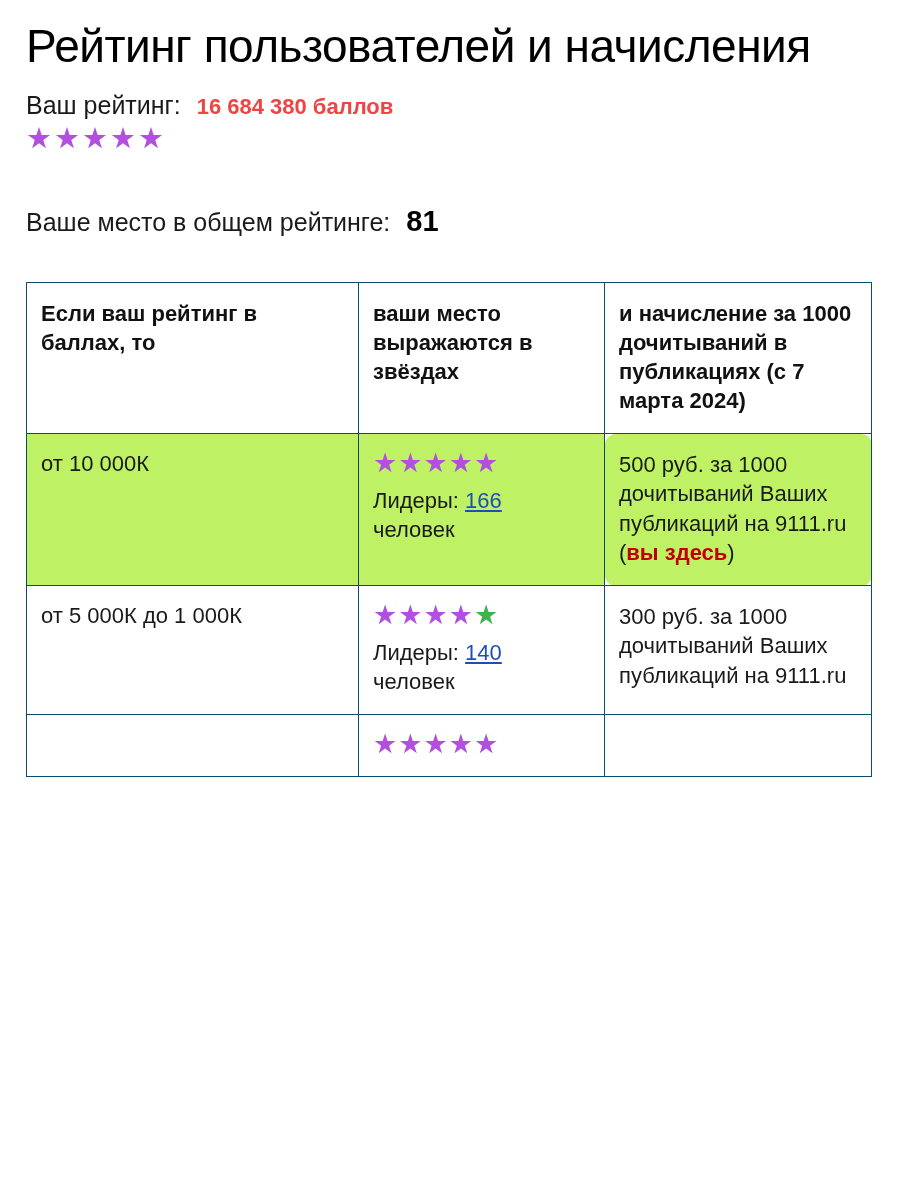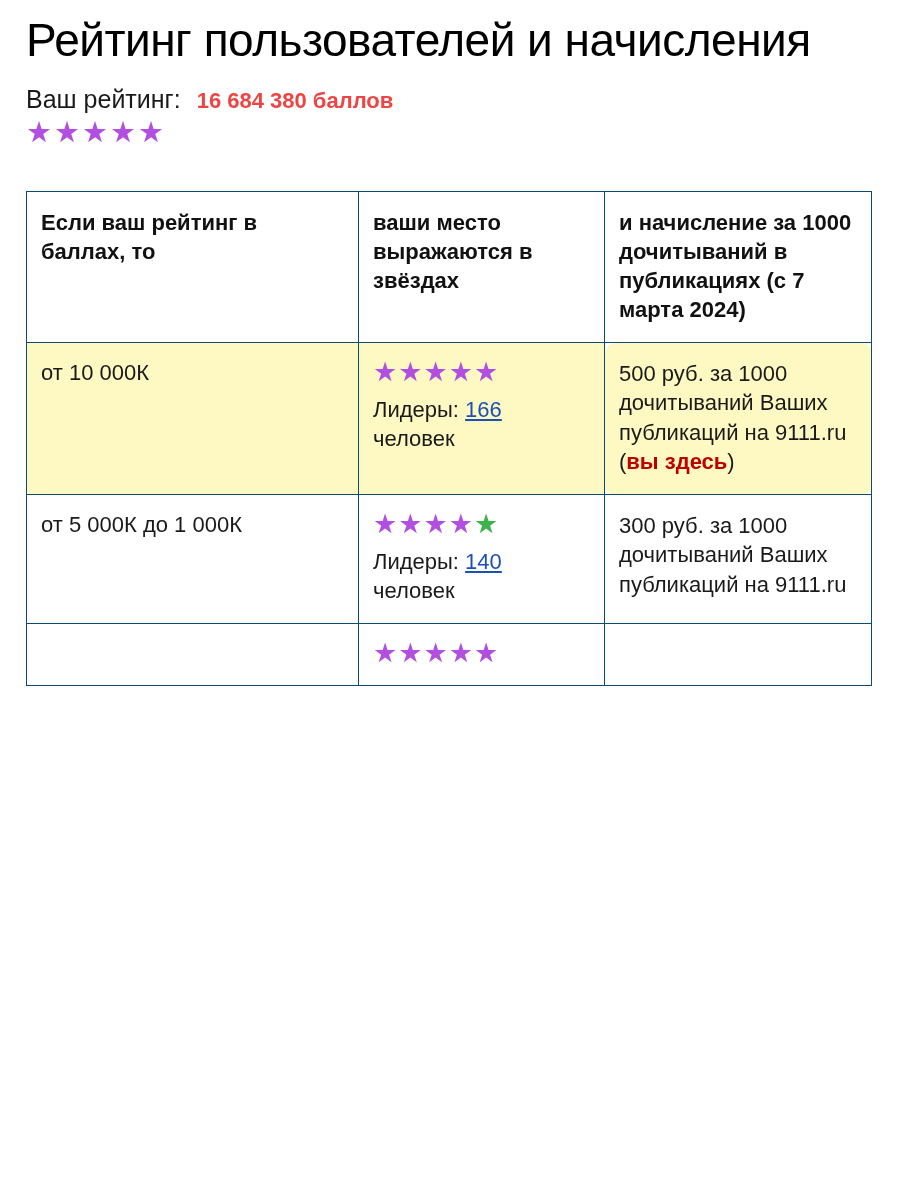--- a/index.html
+++ b/index.html
@@ -7,21 +7,21 @@
     margin: 0;
     padding: 0;
     width: 909px;
     background: #ffffff;
     font-family: "Liberation Sans", sans-serif;
     color: #1a1a1a;
   }
   .page {
     width: 909px;
     min-height: 1200px;
-    padding: 8px 26px 0 26px;
+    padding: 14px 26px 0 26px;
     background: #ffffff;
     overflow: hidden;
   }
   .page-title {
     font-size: 46px;
     line-height: 1.15;
     font-weight: 400;
     letter-spacing: -0.5px;
     margin: 6px 0 18px 0;
     color: #000000;
@@ -126,21 +126,21 @@
   table.rating-table th {
     text-align: left;
     font-size: 22px;
     line-height: 1.32;
     font-weight: bold;
     color: #111111;
   }
   col.c1 { width: 332px; }
   col.c2 { width: 246px; }
   col.c3 { width: 267px; }
-  tr.highlight td { background: #fef9c3; }
+  tr.highlight td { background: #bef264; }
   td.range {
     font-size: 22px;
     color: #1a1a1a;
     line-height: 1.3;
     padding-top: 22px;
   }
   td.stars-cell { padding-top: 18px; }
   .cell-stars { line-height: 1; letter-spacing: 1px; white-space: nowrap; }
   .cell-stars .star { font-size: 27px; }
   .leaders {
@@ -176,20 +176,24 @@
 
   <div class="rating-line">
     <span class="rating-label">Ваш рейтинг:</span>
     <span class="rating-value">16 684 380 баллов</span>
   </div>
 
   <div class="stars-row">
     <span class="star">★</span><span class="star">★</span><span class="star">★</span><span class="star">★</span><span class="star">★</span>
   </div>
 
+  <div class="place-line">
+    <span class="place-label">Ваше место в общем рейтинге:</span>
+    <span class="place-value">81</span>
+  </div>
 
   <table class="rating-table">
     <colgroup>
       <col class="c1">
         <col class="c2">
         <col class="c3">
     </colgroup>
     <thead>
       <tr>
         <th>Если ваш рейтинг в баллах, то</th>

